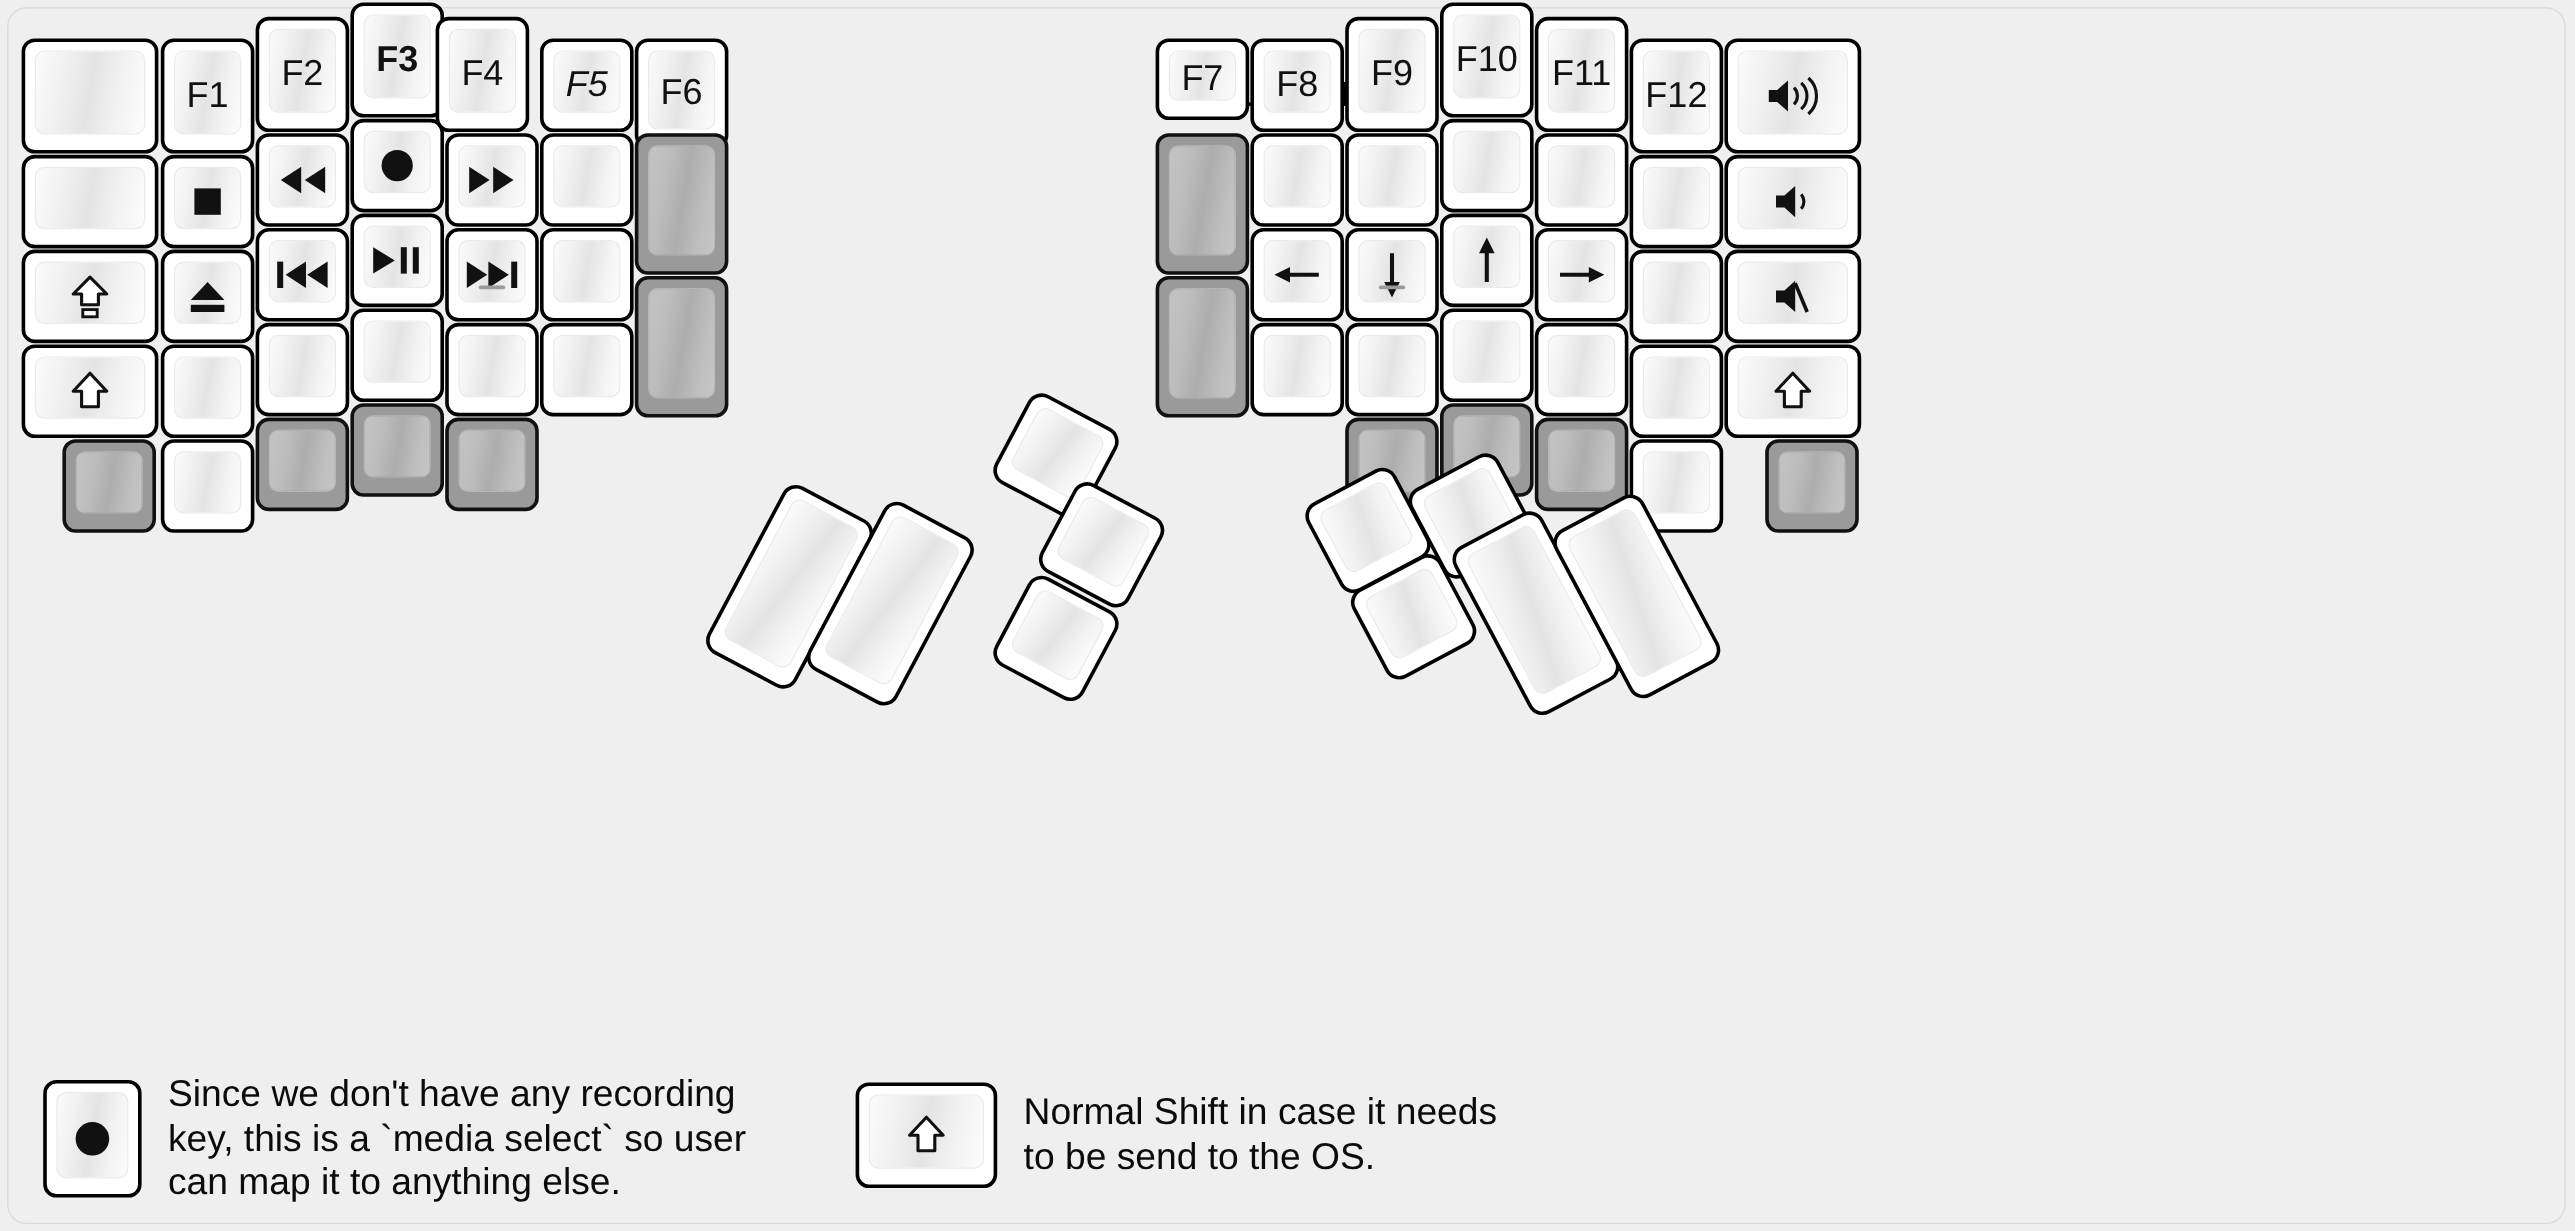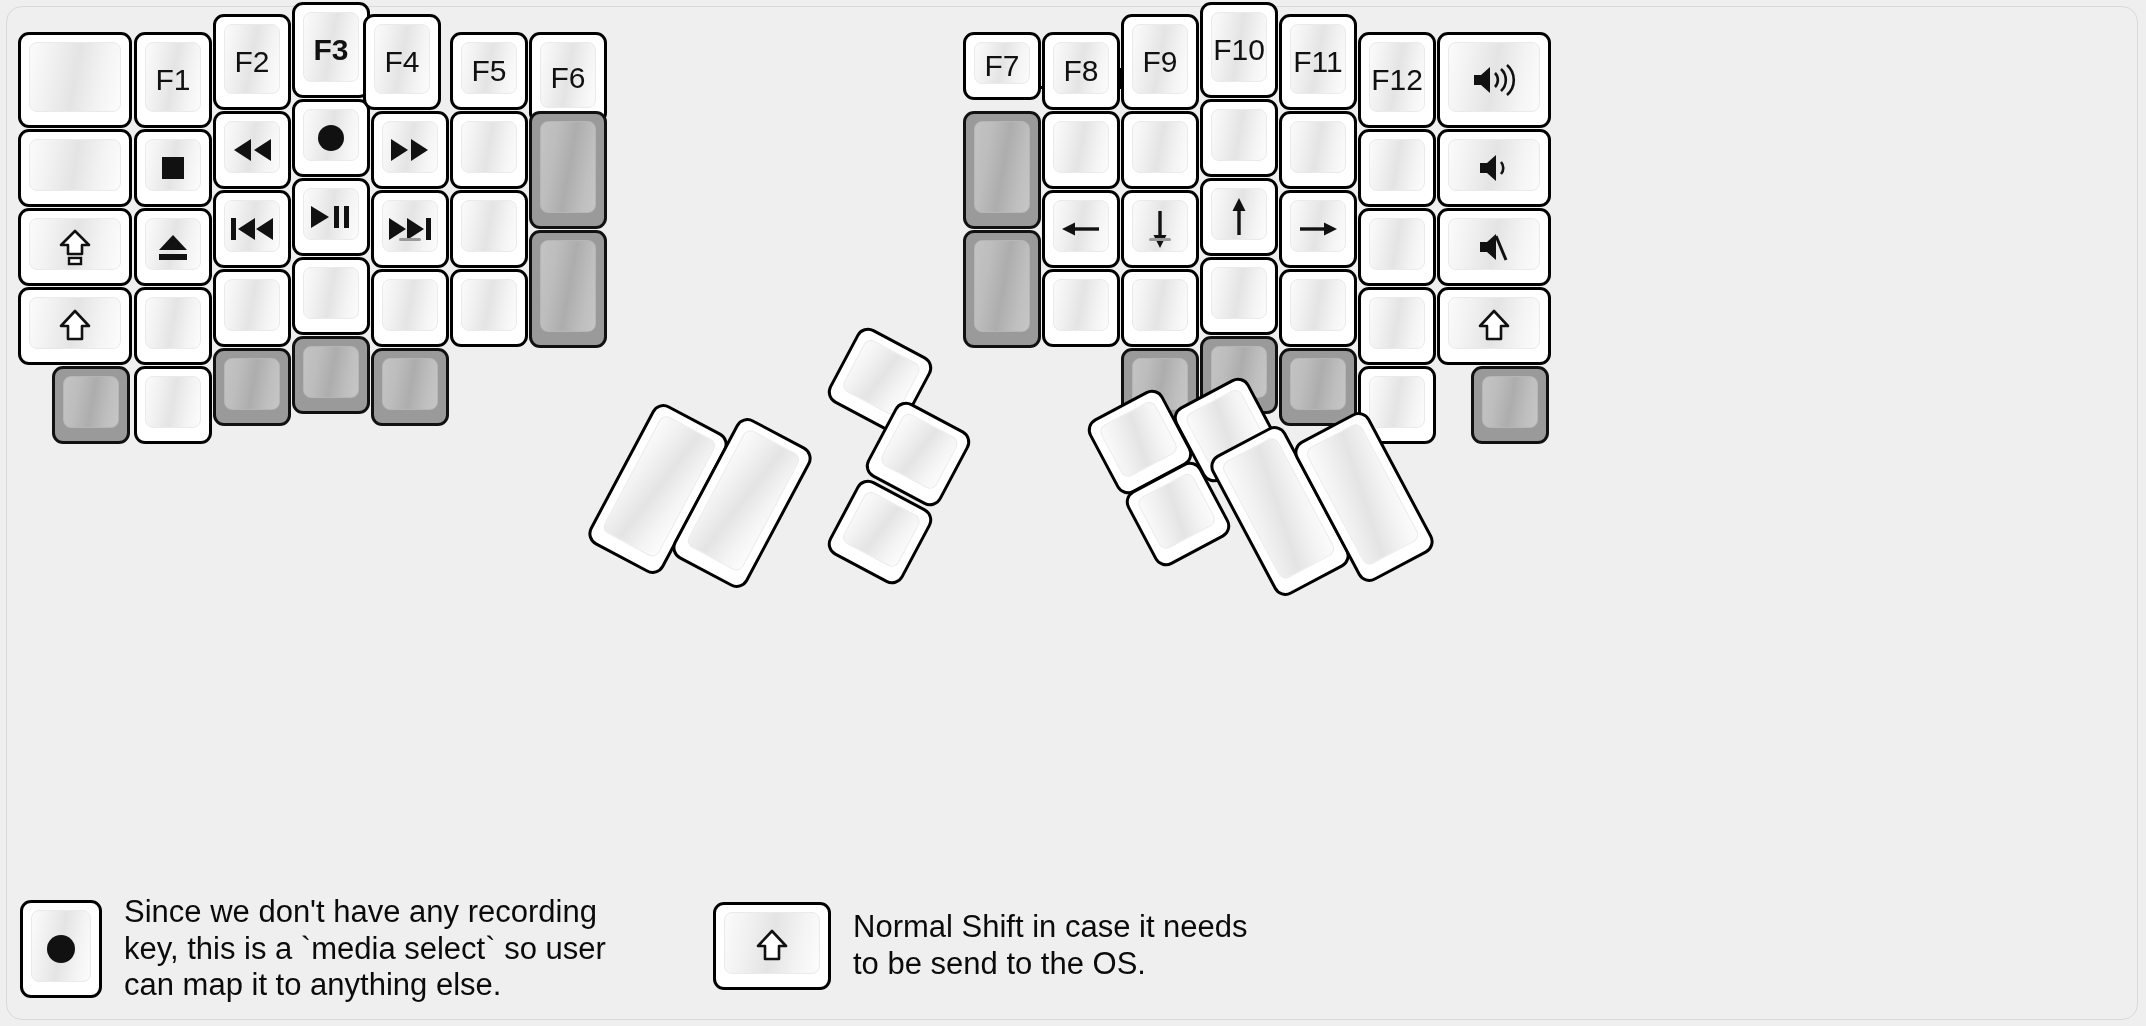--- a/index.html
+++ b/index.html
@@ -252,21 +252,21 @@
           </svg>
         </div>
         <div class="subdash"></div>
       </div>
       <div class="key" style="left: 371px; top: 269px; width: 78px; height: 78px;">
         <div class="cap"></div>
       </div>
       <div class="key trans" style="left: 371px; top: 348px; width: 78px; height: 78px;">
         <div class="cap"></div>
       </div>
-      <div class="key" style="left: 450px; top: 32px; width: 78px; height: 78px;">
+      <div class="key" style="left: 450px; top: 32px; width: 78px; height: 78px; font-style: italic;">
         <div class="cap"></div>
         <div class="legendtxt">F5</div>
       </div>
       <div class="key" style="left: 450px; top: 111px; width: 78px; height: 78px;">
         <div class="cap"></div>
       </div>
       <div class="key" style="left: 450px; top: 190px; width: 78px; height: 78px;">
         <div class="cap"></div>
       </div>
       <div class="key" style="left: 450px; top: 269px; width: 78px; height: 78px;">
@@ -461,21 +461,21 @@
       <div class="key" style="left: 1238px; top: 432px; width: 84px; height: 158px; transform: rotate(-28deg); transform-origin: 50% 50%; border-radius: 13px;">
         <div class="cap"></div>
       </div>
       <div class="key" style="left: 1322px; top: 418px; width: 84px; height: 158px; transform: rotate(-28deg); transform-origin: 50% 50%; border-radius: 13px;">
         <div class="cap"></div>
       </div>
     </div>
 
   <div class="legend-row">
 
-    <div class="legend-item" style="left:0px;top:14px;">
+    <div class="legend-item" style="left:16px;top:14px;">
       <div class="lk" style="width:82px;height:98px;">
         <div class="cap"></div>
         <svg class="glyph" width="42" height="42" viewBox="0 0 42 42">
           <circle cx="21" cy="21" r="14" fill="#111"></circle>
         </svg>
       </div>
       <div class="ltext">Since we don't have any recording
 key, this is a `media select` so user
 can map it to anything else.</div>
     </div>

